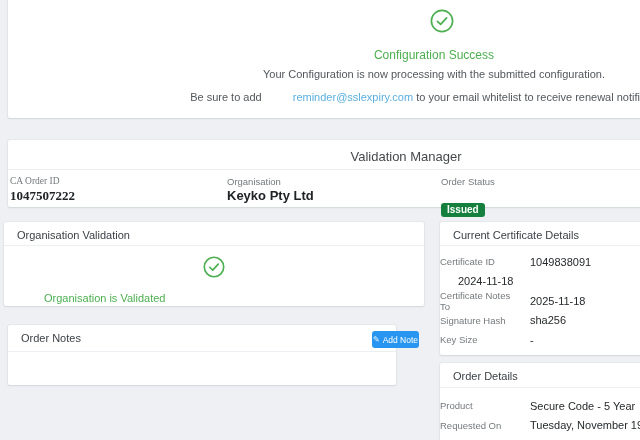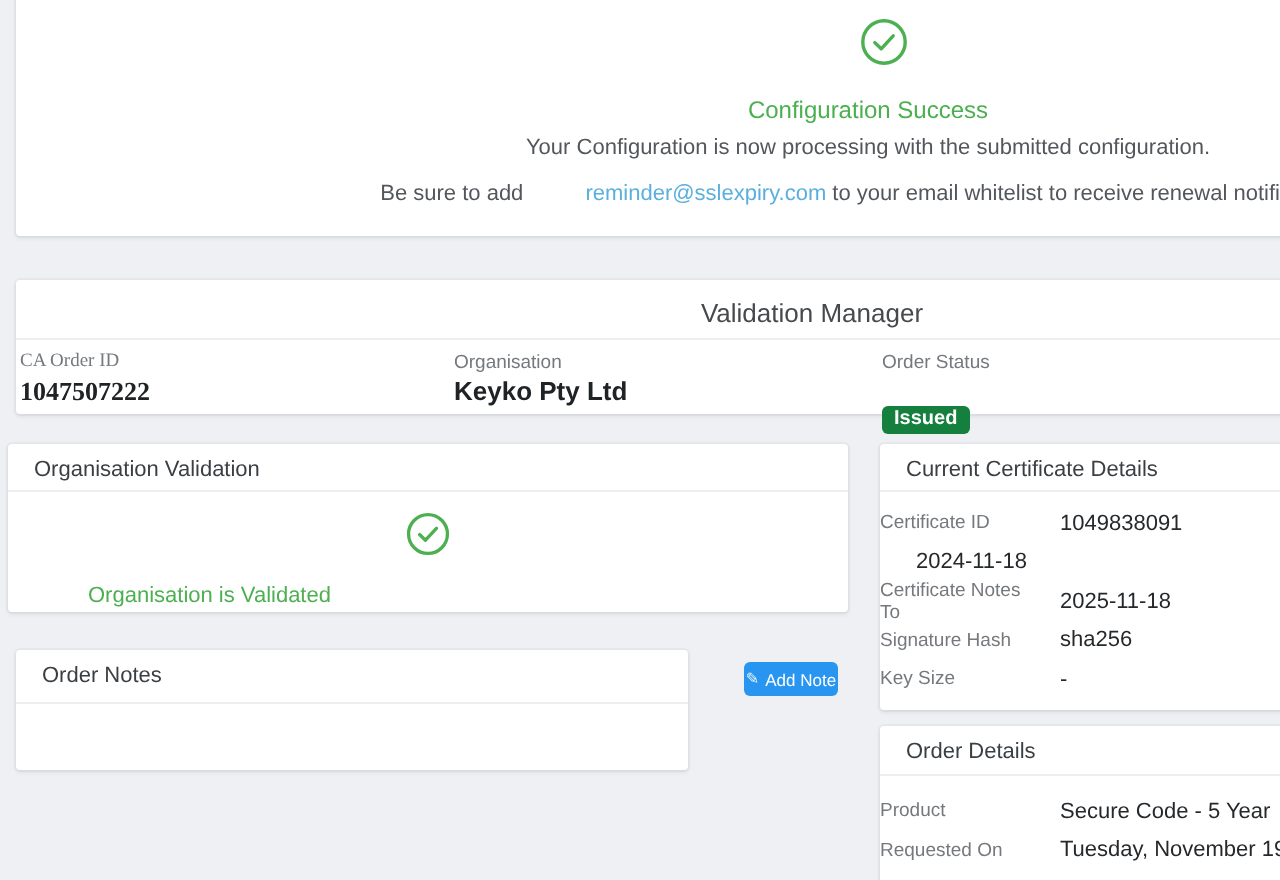--- a/index.html
+++ b/index.html
@@ -43,21 +43,21 @@
   
   .panel-header{position:absolute;top:0;left:0;right:0;height:23px;}
   .panel-title{position:absolute;left:13px;top:7px;font-size:11px;color:#3a3f44;}
   .hdr-divider{top:23px;}
   
   .card-orgval{left:4px;top:222px;width:420px;height:84px;}
   .icon-org{left:199px;top:34px;width:22px;height:22px;}
   .org-status{position:absolute;top:70px;left:0;width:420px;
     font-size:11px;color:#4caf50;margin-left:40px;}
   
-  .card-notes{left:8px;top:325px;width:336px;height:60px;}
+  .card-notes{left:8px;top:325px;width:388px;height:60px;}
   .notes-divider{top:26px;}
   .add-note-btn{position:absolute;left:364px;top:6px;width:47px;height:17px;
     background:#2896f0;border:none;border-radius:3px;color:#ffffff;
     font-size:8.5px;font-family:inherit;display:flex;align-items:center;
     justify-content:center;gap:3px;cursor:pointer;padding:0;}
   .pencil{font-size:8px;line-height:8px;opacity:.9;}
   .notes-empty{position:absolute;top:33px;left:0;width:420px;text-align:center;
     font-size:10.5px;color:#c6ccd2;}
   
   .card-cert{left:440px;top:222px;width:420px;height:133px;}

